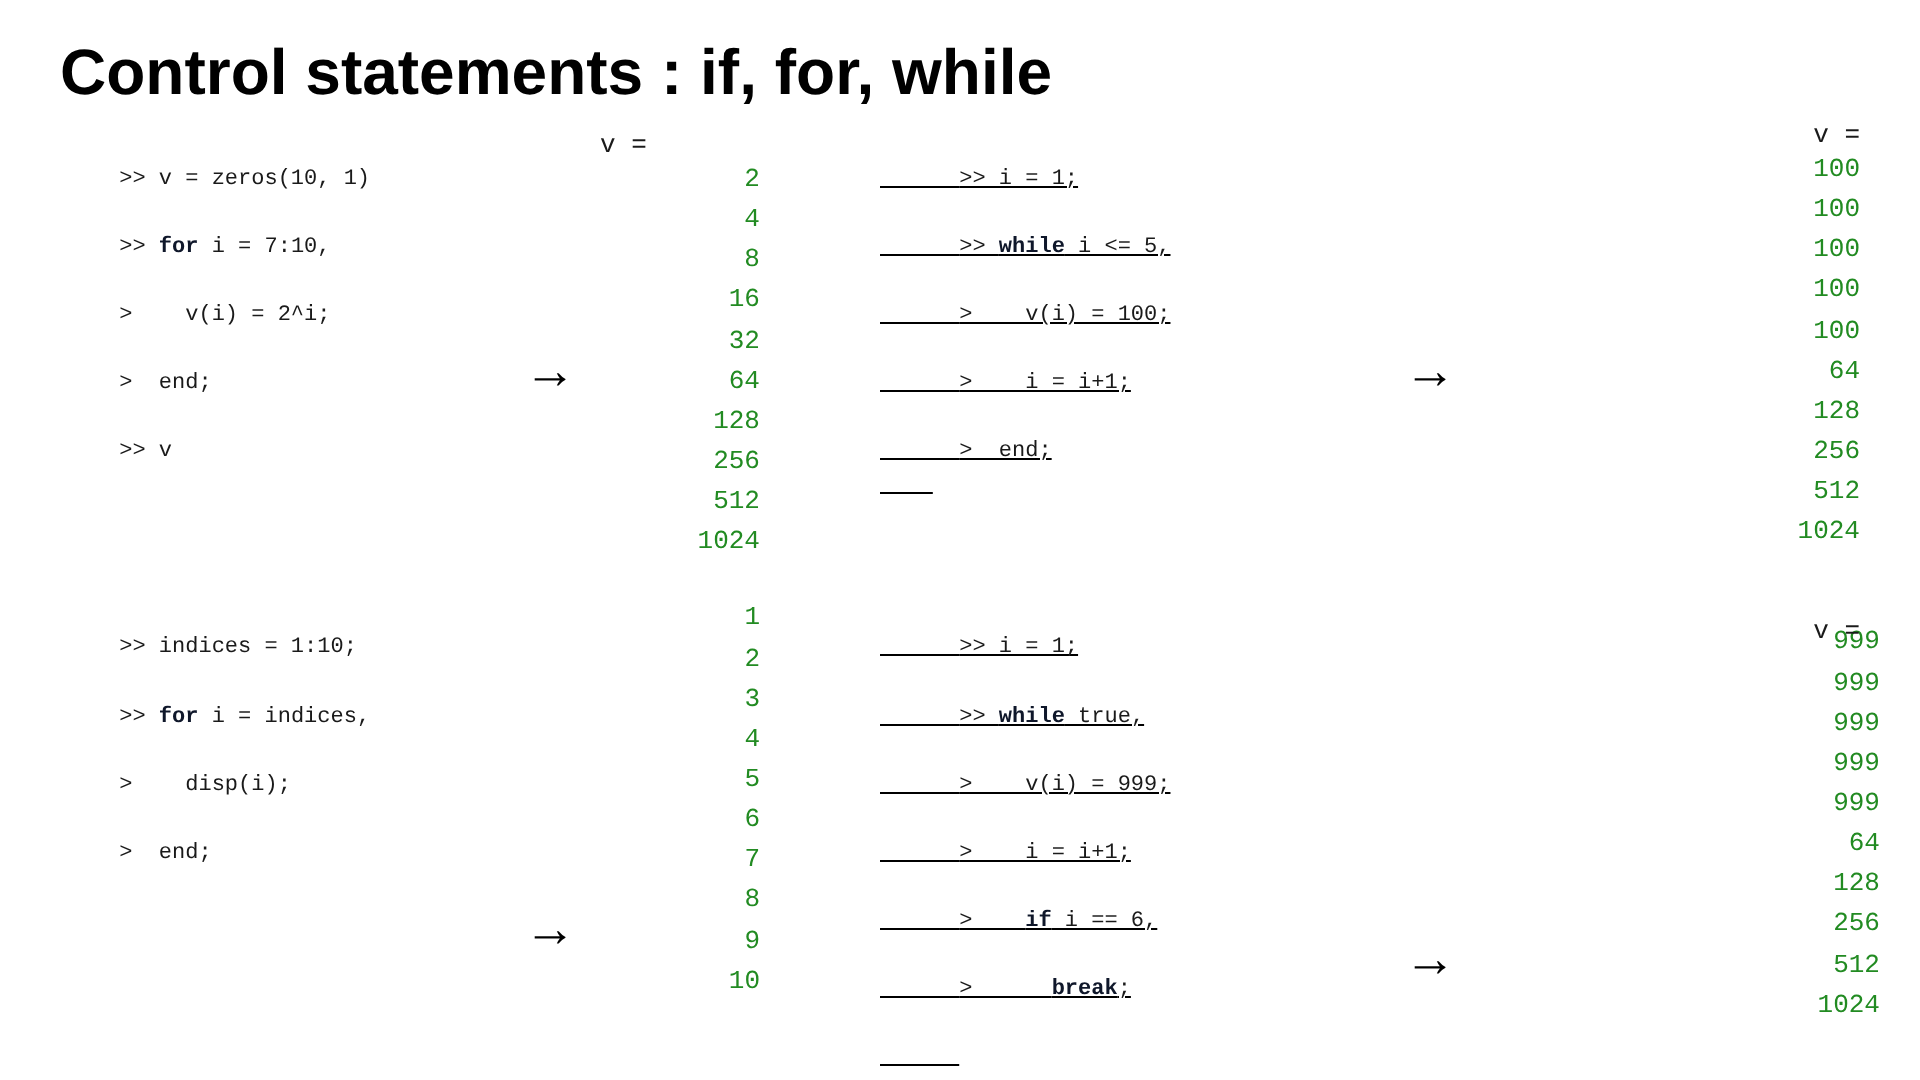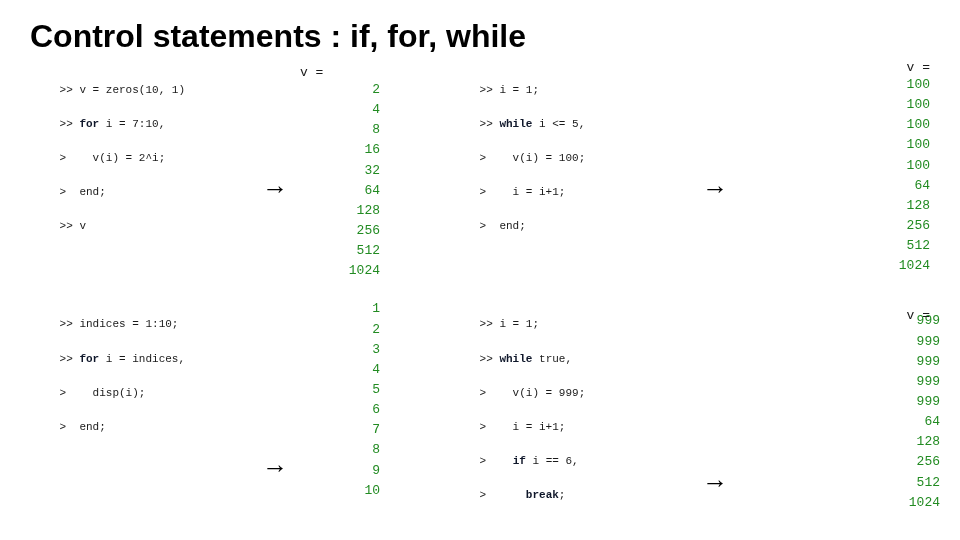--- a/index.html
+++ b/index.html
@@ -66,20 +66,21 @@
       width: 80px;
       flex-shrink: 0;
     }
     .col-spacer {
       width: 60px;
       flex-shrink: 0;
     }
     .col-right-code {
       width: 250px;
       flex-shrink: 0;
+      text-decoration: underline;
     }
     .col-right-arrow {
       width: 50px;
       display: flex;
       align-items: center;
       justify-content: center;
       flex-shrink: 0;
       padding-top: 28px;
     }
     .col-right-output-label {

